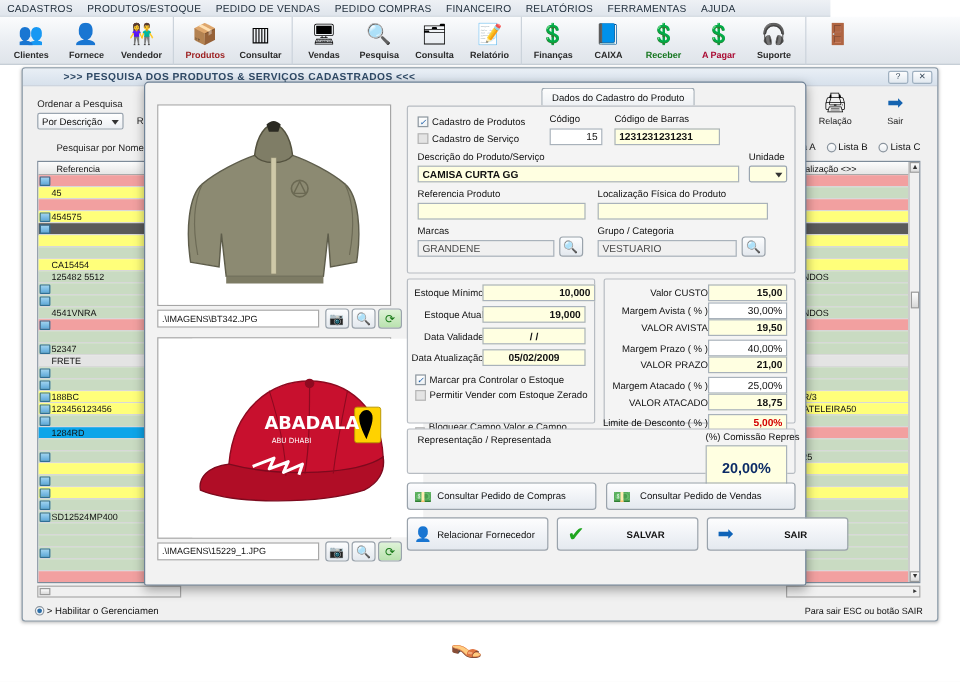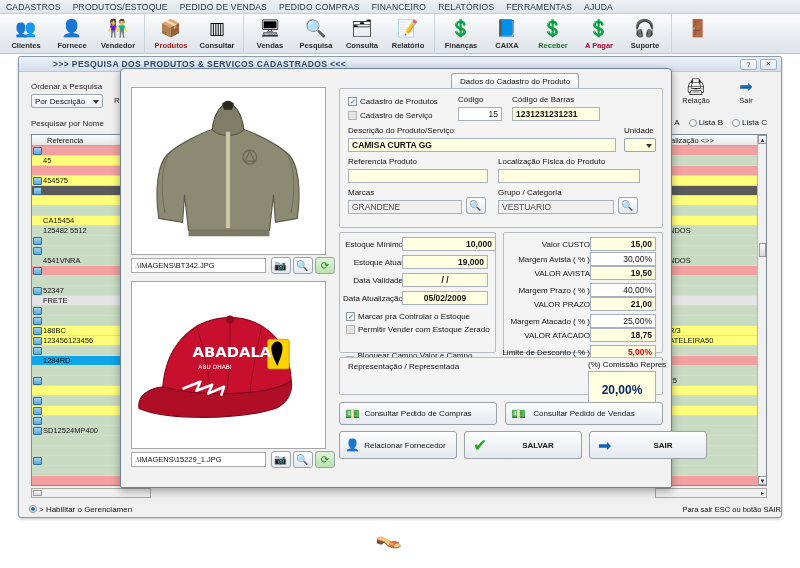--- a/index.html
+++ b/index.html
@@ -7,21 +7,21 @@
     margin: 0; padding: 0;
     width: 800px; height: 568px;
     background: #ffffff;
     font-family: "Liberation Sans", sans-serif;
     overflow: hidden;
   }
   #root { position: relative; width: 800px; height: 568px; background:#fff; }
 
   
   .menubar {
-    position: absolute; left:0; top:0; width:800px; height:14px;
+    position: absolute; left:0; top:0; width:692px; height:14px;
     background: linear-gradient(#eef1f5,#dfe5ec);
     border-bottom: 1px solid #c3ccd6;
     display:flex; align-items:center; padding-left:6px; gap:12px;
   }
   .menuitem { font-size:8.5px; color:#24323f; letter-spacing:.2px; white-space:nowrap; cursor:default; }
 
   
   .toolbar {
     position:absolute; left:0; top:14px; width:800px; height:40px;
     background: linear-gradient(#fbfcfd,#e8ecf1 60%, #dfe4ea);
@@ -244,21 +244,21 @@
       </div>
     </div>
     <div class="mw-body">
 
       <div class="lbl" style="position:absolute;left:12px;top:10px;">Ordenar a Pesquisa</div>
       <div class="combo" style="position:absolute;left:12px;top:22px;width:72px;">
         <span>Por Descrição</span>
       </div>
       <div class="lbl" style="position:absolute;left:105px;top:10px;">Fi</div>
       <div class="lbl" style="position:absolute;left:95px;top:24px;">Repre</div>
-      <div class="lbl" style="position:absolute;left:12px;top:47px;">Pesquisar por Nome</div>
+      <div class="lbl" style="position:absolute;left:28px;top:47px;">Pesquisar por Nome</div>
       <div class="txtin" style="position:absolute;left:102px;top:44px;width:70px;"></div>
 
       <div style="position:absolute;right:15px;top:4px;display:flex;gap:10px;">
         <div class="rbtn">
           <div class="ic">⛔</div>
           <div class="lb">cluir</div>
         </div>
         <div class="rbtn">
           <div class="ic">🖨</div>
           <div class="lb">Relação</div>
@@ -549,21 +549,21 @@
       </div>
       <div style="position:absolute;right:14px;top:416px;width:112px;height:10px;border:1px solid #a9a9a9;background:#f0f0f0;">
         <div style="position:absolute;right:2px;top:1px;font-size:6px;color:#333;line-height:6px;">▸</div>
       </div>
 
       <div class="statusbar">
         <div class="radio on" style="margin-left:10px;">
             <i></i>
           <span>&gt; Habilitar o Gerenciamen</span>
         </div>
-        <div style="margin-left:auto;margin-right:0;">Para sair ESC ou botão SAIR</div>
+        <div style="margin-left:auto;margin-right:12px;">Para sair ESC ou botão SAIR</div>
       </div>
     </div>
   </div>
 
   <div class="dlg">
     <div class="dlg-body">
 
       <div class="photobox" style="left:10px;top:18px;width:195px;height:168px;">
         <svg viewBox="0 0 195 168" width="193" height="166">
           <rect width="195" height="168" fill="#ffffff"></rect>
@@ -584,21 +584,21 @@
       <div class="sqbtn" style="left:150px;top:188px;">
         <span>📷</span>
       </div>
       <div class="sqbtn" style="left:172px;top:188px;">
         <span style="color:#1d5fa8;">🔍</span>
       </div>
       <div class="sqbtn" style="left:194px;top:188px;background:linear-gradient(#dff3d8,#b9e2ae);">
         <span style="color:#1a7a1a;">⟳</span>
       </div>
 
-      <div class="photobox" style="left:10px;top:212px;width:195px;height:168px;">
+      <div class="photobox" style="left:10px;top:212px;width:195px;height:168px;padding-left:28px;">
         <svg viewBox="0 0 195 168" width="193" height="166">
           <rect width="195" height="168" fill="#ffffff"></rect>
           <g transform="translate(97,92)">
             <path d="M-66,14 C-62,-34 -30,-56 2,-56 C34,-56 62,-34 64,8 C52,18 20,24 -6,24 C-32,24 -56,20 -66,14 Z" fill="#c8102e" stroke="#8d0a20" stroke-width="1.2"></path>
             <path d="M-66,14 C-84,16 -92,26 -90,36 C-62,48 10,48 48,36 C60,30 66,20 64,8 C44,22 -20,26 -66,14 Z" fill="#b00d26" stroke="#7d0a1e" stroke-width="1.2"></path>
             <path d="M2,-56 C2,-30 2,0 -2,22" fill="none" stroke="#8d0a20" stroke-width="1"></path>
             <path d="M-32,-48 C-22,-16 -18,6 -18,24" fill="none" stroke="#8d0a20" stroke-width="0.9"></path>
             <path d="M34,-48 C28,-18 24,2 22,22" fill="none" stroke="#8d0a20" stroke-width="0.9"></path>
             <circle cx="2" cy="-54" r="4" fill="#8d0a20"></circle>
             <rect x="40" y="-34" width="22" height="30" rx="2" fill="#ffd200" stroke="#b89600" stroke-width="0.8"></rect>

